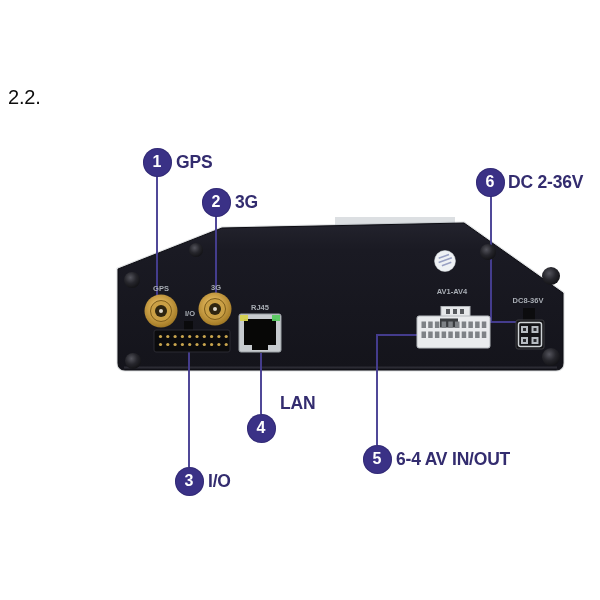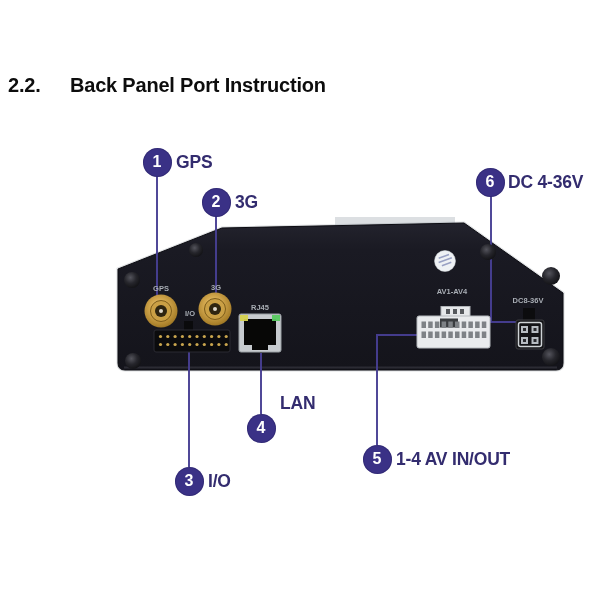--- a/index.html
+++ b/index.html
@@ -1,22 +1,22 @@
 <!DOCTYPE html>
 <html><head>
 <meta charset="utf-8">
 <style>
   html,body{margin:0;padding:0;background:#ffffff;}
   .canvas{
     position:relative;width:600px;height:600px;background:#ffffff;
     font-family:"Liberation Sans", sans-serif;overflow:hidden;
   }
   .heading{
-    position:absolute;left:8px;top:74px;display:flex;
-    font-size:20px;font-weight:bold;color:#0d0d0d;letter-spacing:-0.2px;
+    position:absolute;left:8px;top:86px;display:flex;
+    font-size:20px;font-weight:normal;color:#0d0d0d;letter-spacing:-0.2px;
   }
   .heading .num{width:62px;}
   .fig-svg{position:absolute;left:0;top:0;}
   .co{
     position:absolute;width:29px;height:29px;border-radius:50%;
     background:#3a3186;color:#ffffff;font-size:16px;font-weight:bold;
     display:flex;align-items:center;justify-content:center;
     box-shadow:0 0 0 1px rgba(35,28,90,.35) inset;
   }
   .co-label{
@@ -24,21 +24,20 @@
     font-weight:bold;color:#332c6f;white-space:nowrap;letter-spacing:-0.2px;
   }
 </style>
 </head>
 <body>
 
 <div class="canvas">
 
   <div class="heading">
     <span class="num">2.2.</span>
-    <span class="ttl">Back Panel Port Instruction</span>
   </div>
 
   <svg class="fig-svg" width="600" height="600" viewBox="0 0 600 600">
     <defs>
       <linearGradient id="panelGrad" x1="0" y1="0" x2="0" y2="1">
         <stop offset="0" stop-color="#23232d"></stop>
         <stop offset="0.18" stop-color="#1a1a23"></stop>
         <stop offset="1" stop-color="#14141b"></stop>
       </linearGradient>
       <radialGradient id="screwG" cx="0.4" cy="0.35" r="0.8">
@@ -210,20 +209,20 @@
   <div class="co-label" style="left:208px;top:466.5px">I/O</div>
 
   <div class="co" style="left:246.5px;top:413.5px">
     <span>4</span>
   </div>
   <div class="co-label" style="left:280px;top:389px">LAN</div>
 
   <div class="co" style="left:362.5px;top:444.5px">
     <span>5</span>
   </div>
-  <div class="co-label" style="left:396px;top:444.5px">1-4 AV IN/OUT</div>
+  <div class="co-label" style="left:396px;top:444.5px">6-4 AV IN/OUT</div>
 
   <div class="co" style="left:475.5px;top:167.5px">
     <span>6</span>
   </div>
-  <div class="co-label" style="left:508px;top:167.5px">DC 4-36V</div>
+  <div class="co-label" style="left:508px;top:167.5px">DC 2-36V</div>
 
 </div>
 
 </body></html>

